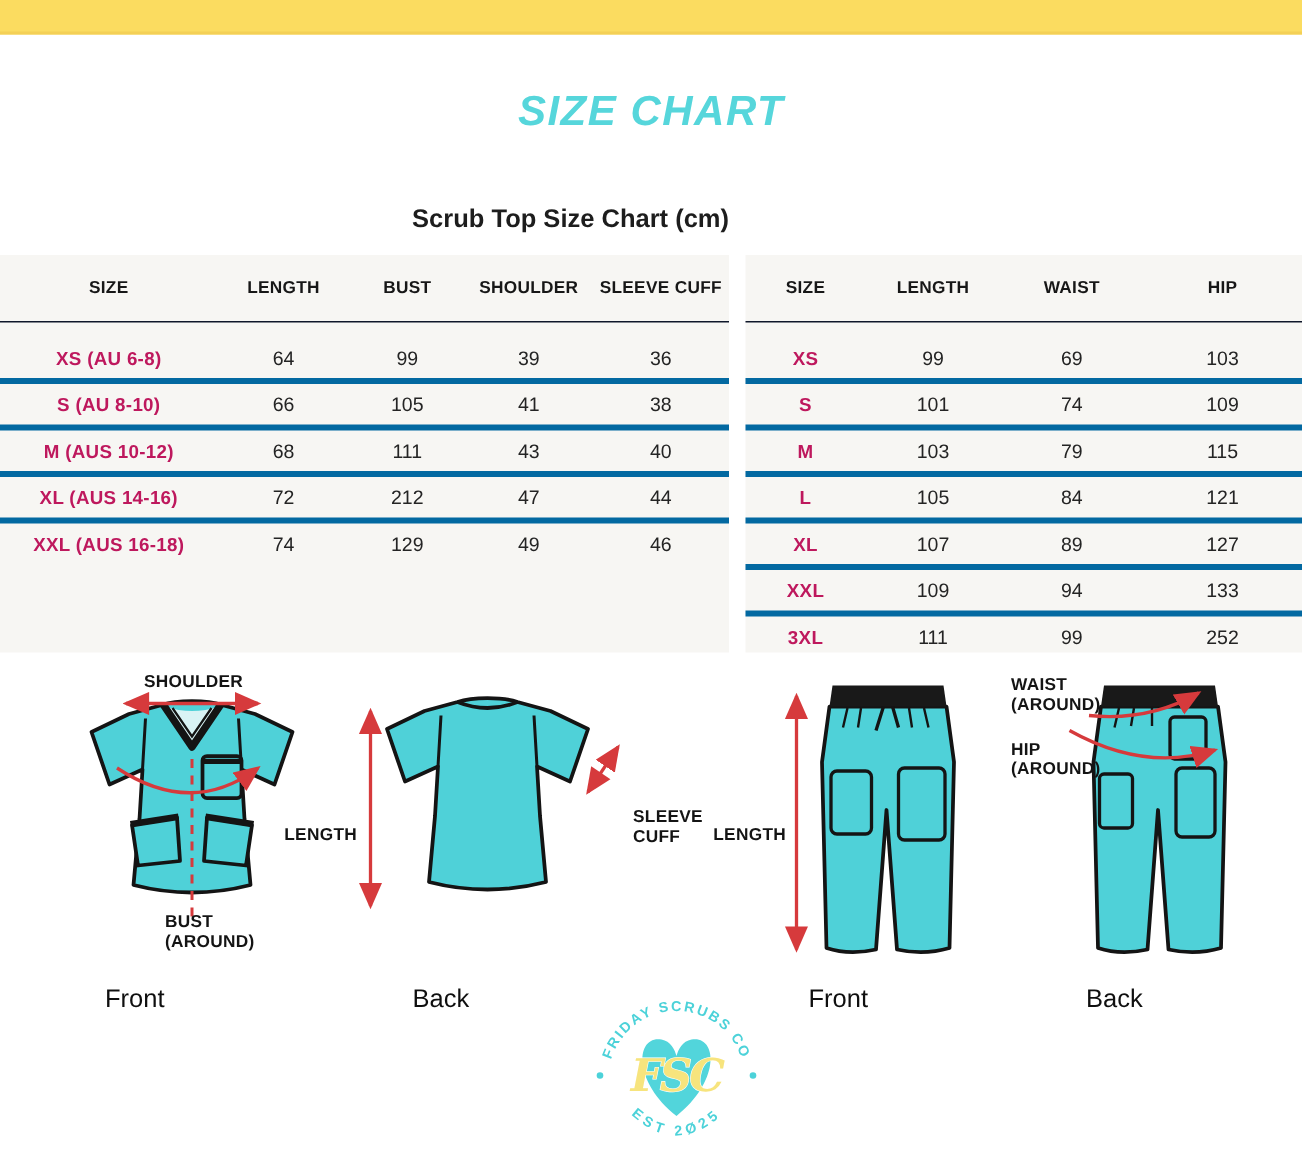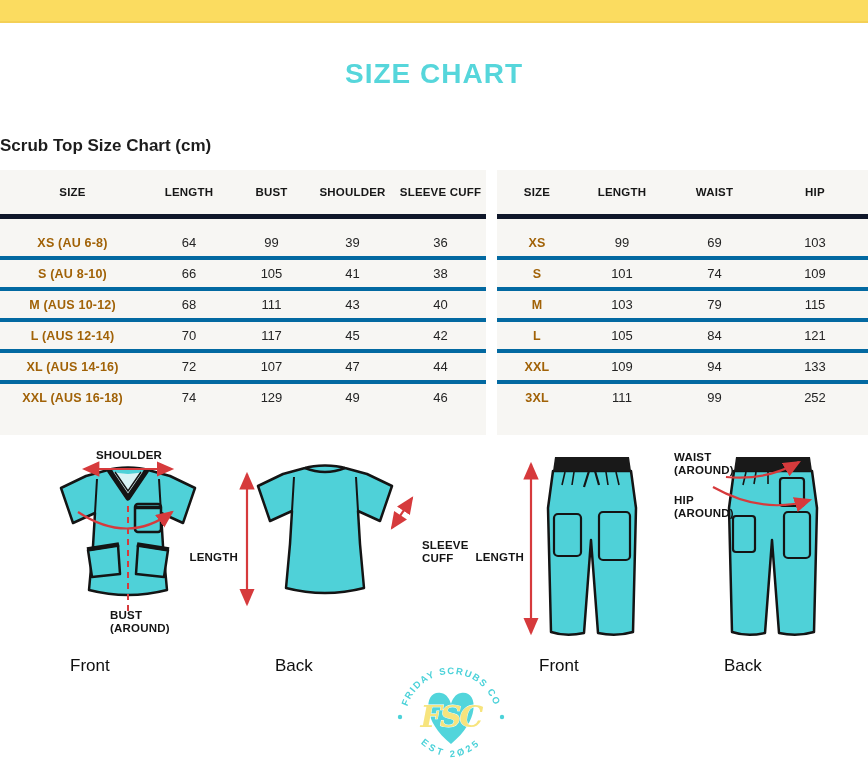--- a/index.html
+++ b/index.html
@@ -1,35 +1,35 @@
 <!DOCTYPE html>
 <html><head>
 <meta charset="utf-8">
 <style>
   html,body{margin:0;padding:0;background:#ffffff;}
   .canvas{position:relative;width:868px;height:784px;background:#ffffff;overflow:hidden;
           font-family:"Liberation Sans",sans-serif;color:#1b1b1b;}
   .banner{position:absolute;left:0;top:0;width:868px;height:21px;background:#fbdc60;border-bottom:2px solid #f4d056;}
   .main-title{position:absolute;left:0;top:58px;width:868px;margin:0;text-align:center;
-              font-size:28px;font-weight:800;letter-spacing:1px;color:#56d6db;}
-  .section-title{position:absolute;top:136px;font-size:17px;font-weight:700;color:#1d1d1d;text-align:left;}
+              font-size:28px;font-weight:800;letter-spacing:1px;color:#56d6db;font-style:italic;}
+  .section-title{position:absolute;top:136px;font-size:17px;font-weight:700;color:#1d1d1d;text-align:right;}
   .section-title.left{left:0;width:486px;}
   .section-title.right{left:497px;width:371px;}
   .size-table{position:absolute;top:170px;height:265px;background:#f7f6f3;}
   .size-table.top{left:0;width:486px;}
   .size-table.pants{left:497px;width:371px;}
   .thead,.trow{display:grid;align-items:center;}
   .size-table.top .thead,.size-table.top .trow{grid-template-columns:145px 88px 77px 85px 91px;}
   .size-table.pants .thead,.size-table.pants .trow{grid-template-columns:80px 90px 95px 106px;}
-  .thead{height:44px;border-bottom:5px solid #0f172a;margin-bottom:10px;}
+  .thead{height:44px;border-bottom:1px solid #0f172a;margin-bottom:10px;}
   .trow{height:27px;}
   .trow + .trow{border-top:4px solid #0369a1;}
   .th{font-size:11.5px;font-weight:700;text-align:center;letter-spacing:.2px;color:#171717;}
   .td{font-size:13px;font-weight:400;text-align:center;color:#242424;}
-  .td.size{font-size:12.5px;font-weight:600;letter-spacing:.2px;color:#a16207;}
+  .td.size{font-size:12.5px;font-weight:600;letter-spacing:.2px;color:#be185d;}
   .figures{position:absolute;left:0;top:440px;width:868px;height:260px;}
   .fig-label{position:absolute;font-size:11.5px;font-weight:700;color:#141414;letter-spacing:.2px;line-height:13px;}
   .fig-label.center{text-align:center;}
   .fig-label.rightal{text-align:right;}
   .fig-caption{position:absolute;font-size:17px;font-weight:400;color:#0f0f0f;text-align:left;width:100px;}
   svg{position:absolute;overflow:visible;}
   .logo-arc{font-family:"Liberation Sans",sans-serif;font-size:9.5px;font-weight:700;letter-spacing:1.4px;fill:#4cd2d9;}
   .logo-arc2{font-family:"Liberation Sans",sans-serif;font-size:9.5px;font-weight:700;letter-spacing:3px;fill:#4cd2d9;}
   .logo-mono{font-family:"DejaVu Serif",serif;font-style:italic;font-weight:bold;font-size:30px;
              fill:#f7e47d;stroke:#ffffff;stroke-width:.8;paint-order:stroke;letter-spacing:-2px;}
@@ -68,30 +68,23 @@
       <div class="td">38</div>
     </div>
     <div class="trow">
       <div class="td size">M (AUS 10-12)</div>
       <div class="td">68</div>
       <div class="td">111</div>
       <div class="td">43</div>
       <div class="td">40</div>
     </div>
     <div class="trow">
-      <div class="td size">L (AUS 12-14)</div>
-      <div class="td">70</div>
-      <div class="td">117</div>
-      <div class="td">45</div>
-      <div class="td">42</div>
-    </div>
-    <div class="trow">
       <div class="td size">XL (AUS 14-16)</div>
       <div class="td">72</div>
-      <div class="td">107</div>
+      <div class="td">212</div>
       <div class="td">47</div>
       <div class="td">44</div>
     </div>
     <div class="trow">
       <div class="td size">XXL (AUS 16-18)</div>
       <div class="td">74</div>
       <div class="td">129</div>
       <div class="td">49</div>
       <div class="td">46</div>
     </div>
@@ -120,20 +113,26 @@
       <div class="td size">M</div>
       <div class="td">103</div>
       <div class="td">79</div>
       <div class="td">115</div>
     </div>
     <div class="trow">
       <div class="td size">L</div>
       <div class="td">105</div>
       <div class="td">84</div>
       <div class="td">121</div>
+    </div>
+    <div class="trow">
+      <div class="td size">XL</div>
+      <div class="td">107</div>
+      <div class="td">89</div>
+      <div class="td">127</div>
     </div>
     <div class="trow">
       <div class="td size">XXL</div>
       <div class="td">109</div>
       <div class="td">94</div>
       <div class="td">133</div>
     </div>
     <div class="trow">
       <div class="td size">3XL</div>
       <div class="td">111</div>

